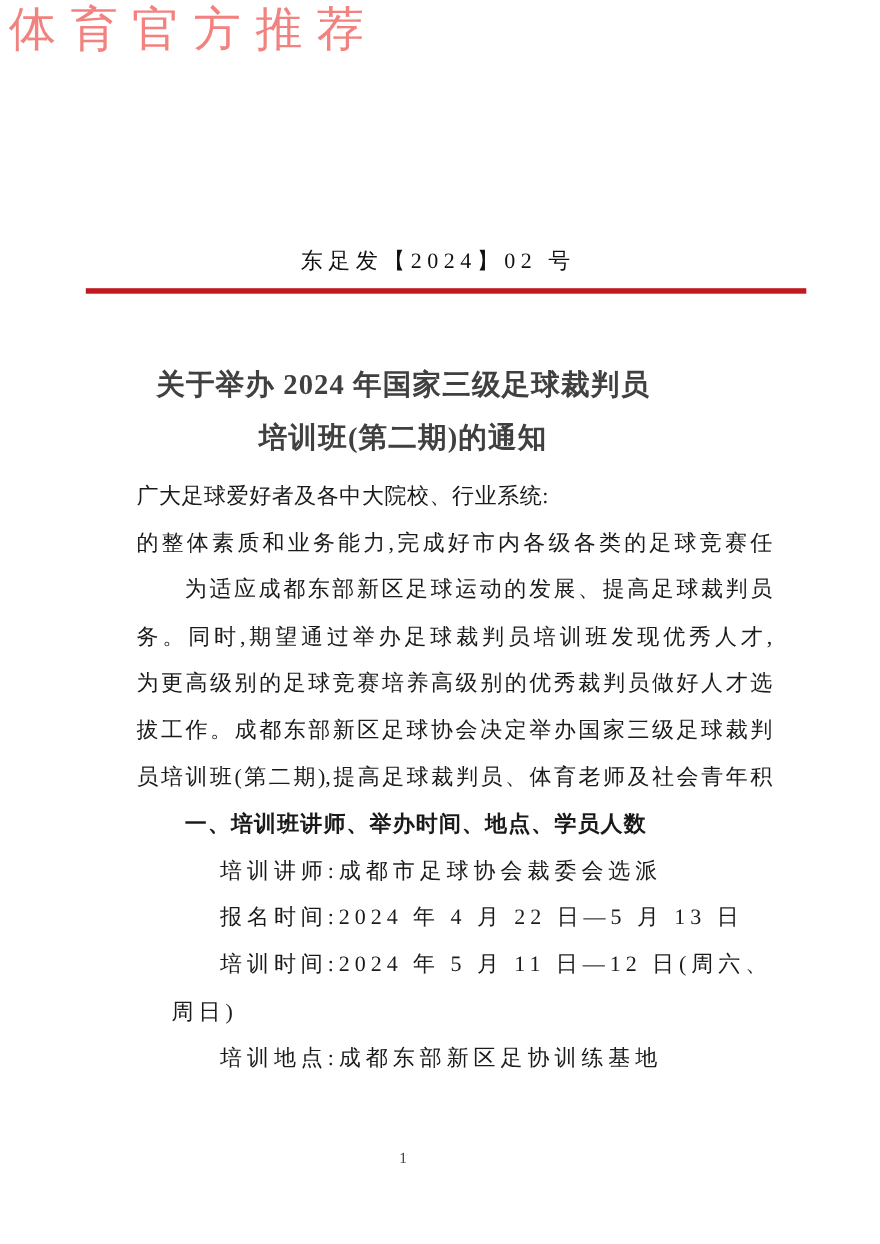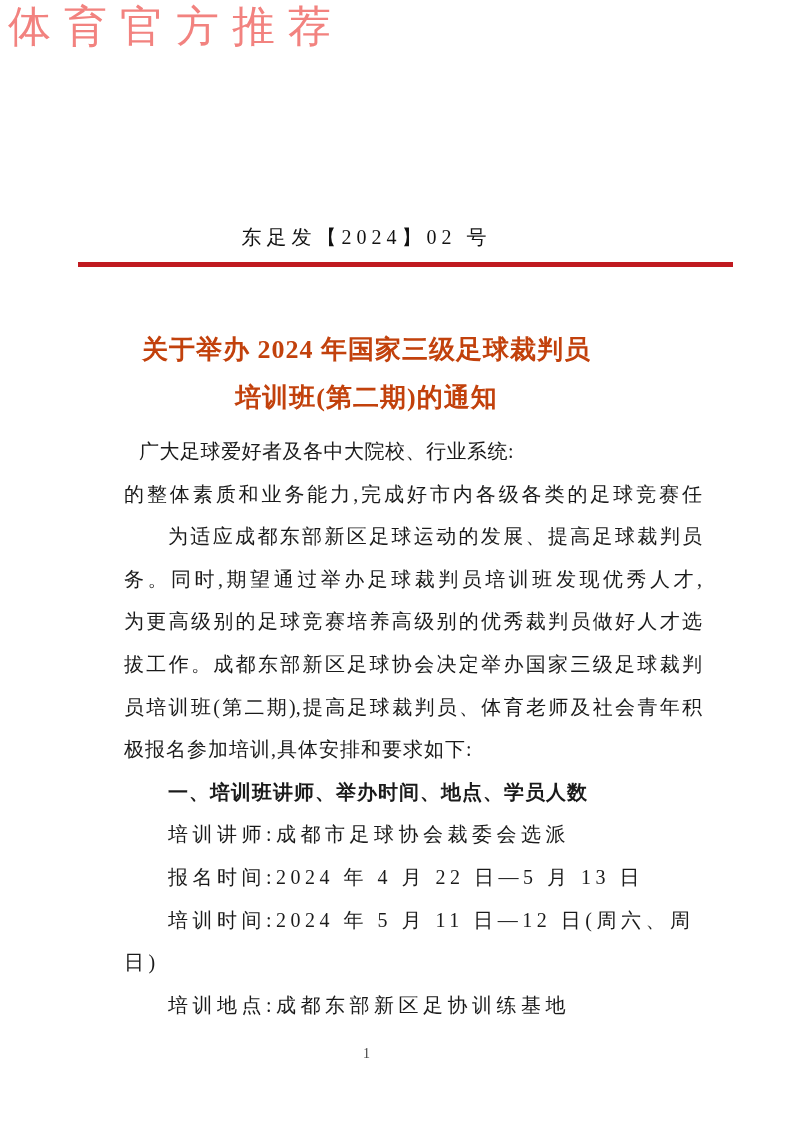--- a/index.html
+++ b/index.html
@@ -35,70 +35,72 @@
   }
   .doc-number {
     position: absolute;
     top: 224px;
     left: 0;
     width: 100%;
     text-align: center;
     font-size: 20px;
     letter-spacing: 5px;
     color: #111111;
+    padding-left: 32px;
   }
   .red-rule {
     position: absolute;
     top: 262px;
     left: 78px;
     width: 670px;
     height: 5px;
     background: var(--rule-red, #c01a20);
   }
   .doc-title {
     position: absolute;
     top: 326px;
     left: 0;
     width: 100%;
     text-align: center;
     font-size: 26px;
     font-weight: bold;
     line-height: 48px;
     letter-spacing: 1px;
-    color: #c2410c;
+    color: #404040;
   }
   .document-body {
     position: absolute;
     top: 430px;
     left: 124px;
     width: 578px;
     font-size: 20px;
     line-height: 42.6px;
     color: #1a1a1a;
   }
   .line { min-height: 42.6px; }
-  .salutation { letter-spacing: 0.5px; margin-left: 15px; }
+  .salutation { letter-spacing: 0.5px; }
   .para-first {
     text-indent: 44px;
     text-align: justify;
     text-align-last: justify;
   }
   .para {
     text-align: justify;
     text-align-last: justify;
   }
   .para-end { letter-spacing: 1px; }
   .heading {
     font-weight: bold;
     text-indent: 44px;
     letter-spacing: 1px;
   }
   .info {
     text-indent: 44px;
     letter-spacing: 4.5px;
+    margin-left: 32px;
   }
   .page-number {
     position: absolute;
     top: 1046px;
     left: 0;
     width: 100%;
     text-align: center;
     font-size: 14px;
     color: #444444;
   }
@@ -121,21 +123,20 @@
   </div>
 
   <div class="document-body">
       <div class="line salutation">广大足球爱好者及各中大院校、行业系统:</div>
       <div class="line para">的整体素质和业务能力,完成好市内各级各类的足球竞赛任</div>
       <div class="line para-first">为适应成都东部新区足球运动的发展、提高足球裁判员</div>
       <div class="line para">务。同时,期望通过举办足球裁判员培训班发现优秀人才,</div>
       <div class="line para">为更高级别的足球竞赛培养高级别的优秀裁判员做好人才选</div>
       <div class="line para">拔工作。成都东部新区足球协会决定举办国家三级足球裁判</div>
       <div class="line para">员培训班(第二期),提高足球裁判员、体育老师及社会青年积</div>
-      <div class="line para-end">极报名参加培训,具体安排和要求如下:</div>
       <div class="line heading">一、培训班讲师、举办时间、地点、学员人数</div>
       <div class="line info">培训讲师:成都市足球协会裁委会选派</div>
       <div class="line info">报名时间:2024 年 4 月 22 日—5 月 13 日</div>
       <div class="line info">培训时间:2024 年 5 月 11 日—12 日(周六、周日)</div>
       <div class="line info">培训地点:成都东部新区足协训练基地</div>
     </div>
 
   <div class="page-number">1</div>
 
 </div>

